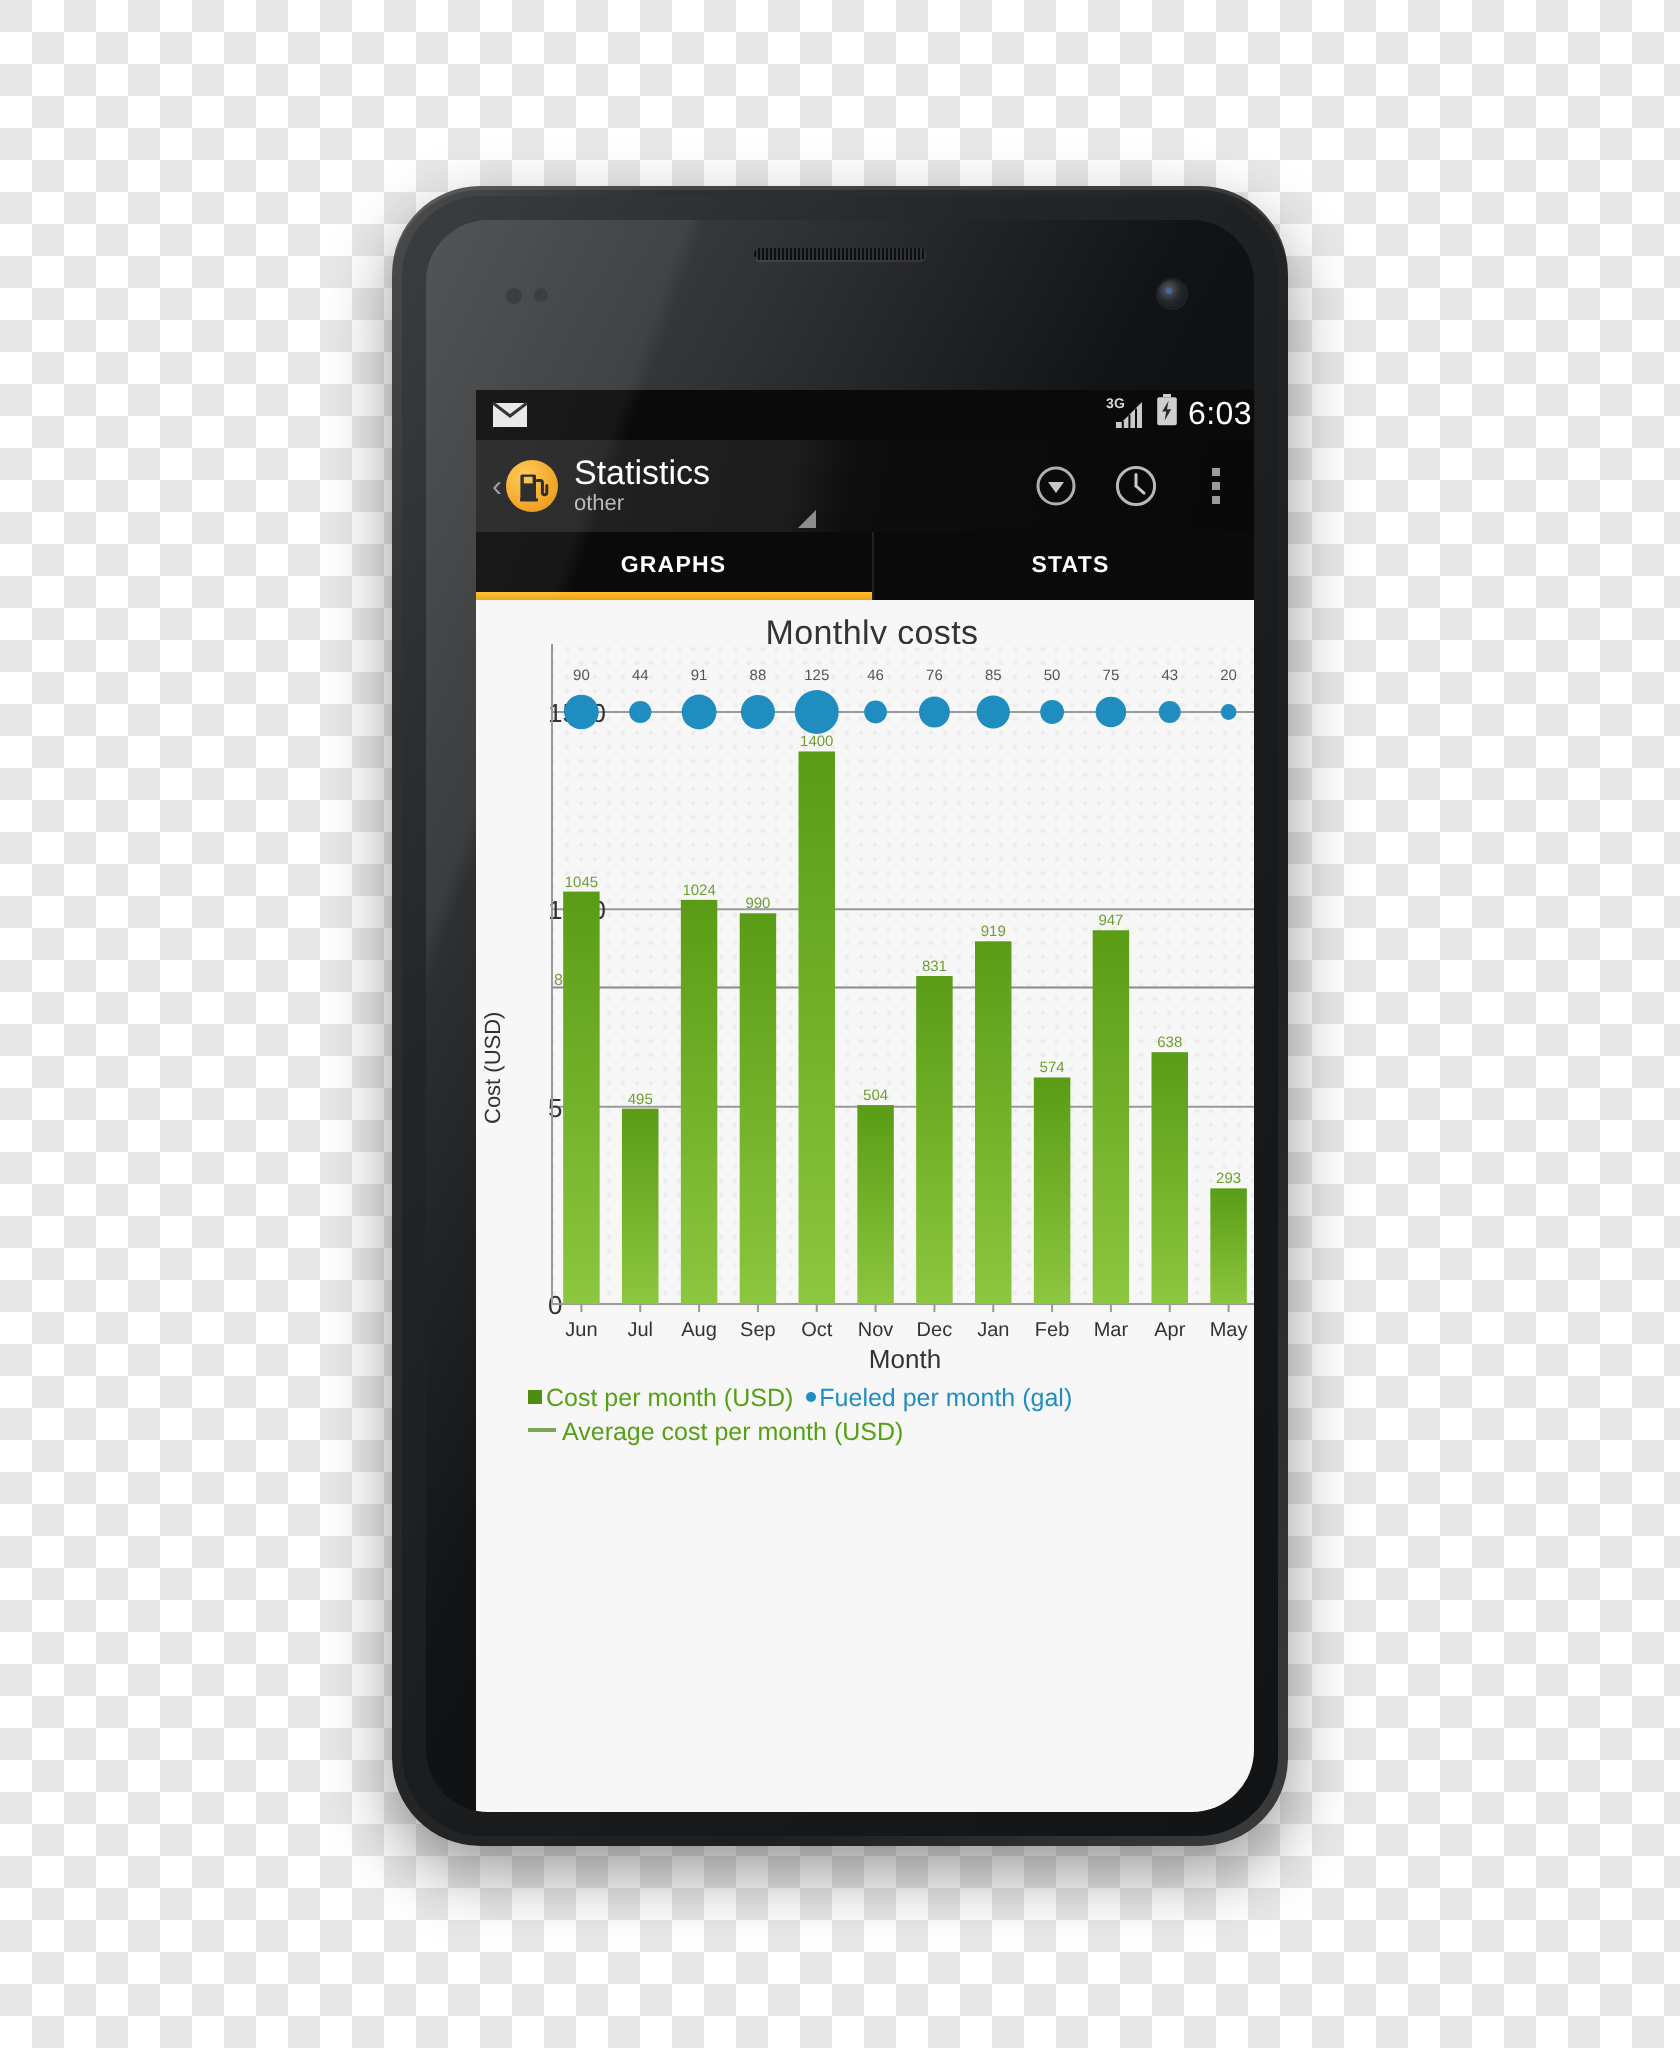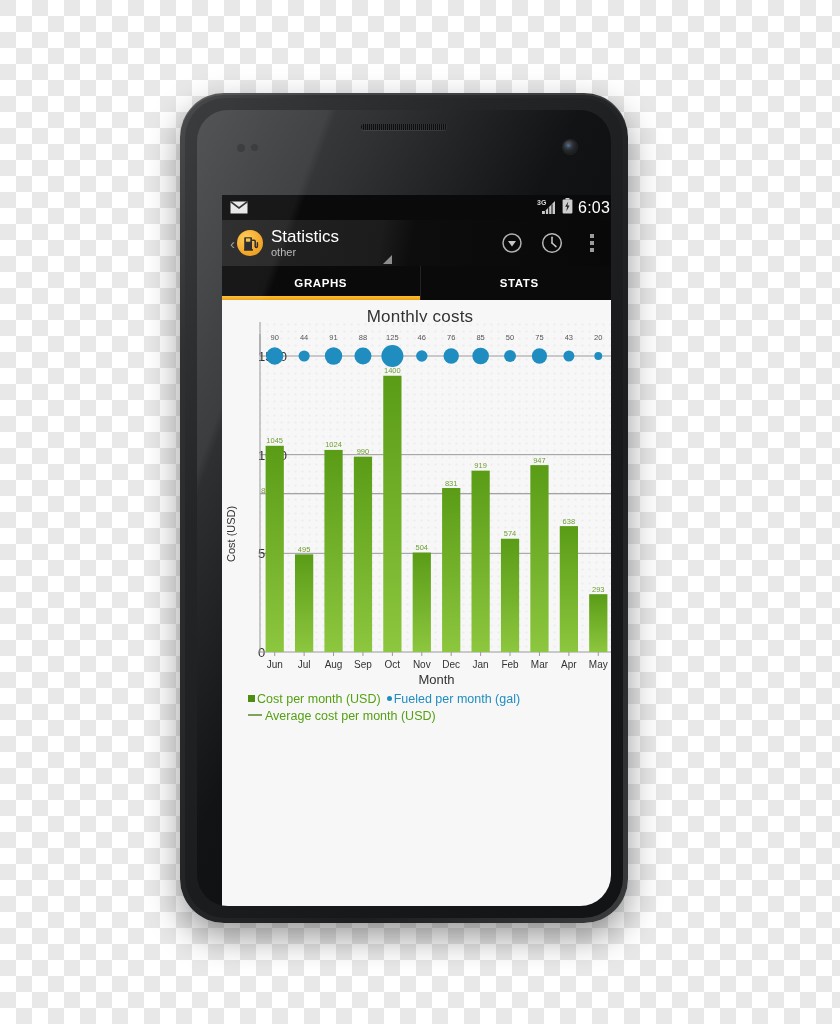--- a/index.html
+++ b/index.html
@@ -6,21 +6,21 @@
   body{
     width:840px;height:1024px;
     font-family:"Liberation Sans", sans-serif;
     background:
       repeating-conic-gradient(#ffffff 0% 25%, #e8e8e8 0% 50%) 0 0 / 32px 32px;
     position:relative;overflow:hidden;
   }
 
   
   .phone{
-    position:absolute;left:180px;top:93px;width:448px;height:830px;
+    position:absolute;left:196px;top:93px;width:448px;height:830px;
     border-radius:44px;
     background:linear-gradient(118deg,#4a4c4e 0%,#2e3032 16%,#242628 45%,#1c1e20 70%,#3a3c3e 100%);
     box-shadow:0 14px 34px rgba(0,0,0,.40), 0 2px 0 rgba(255,255,255,.10) inset;
   }
   .phone-inner{
     position:absolute;left:5px;top:5px;right:5px;bottom:5px;
     border-radius:40px;
     background:linear-gradient(125deg,#3b3d3f 0%,#232527 30%,#191b1d 60%,#111315 100%);
   }
   .glass{

